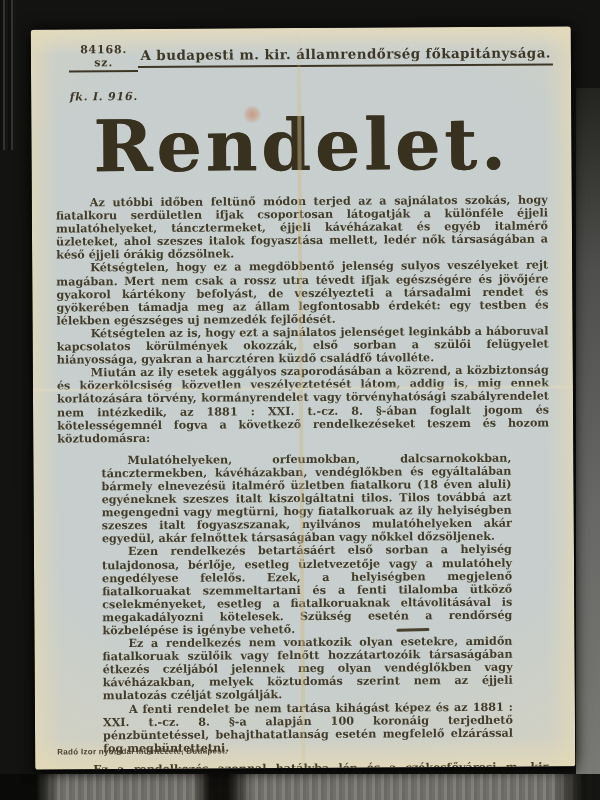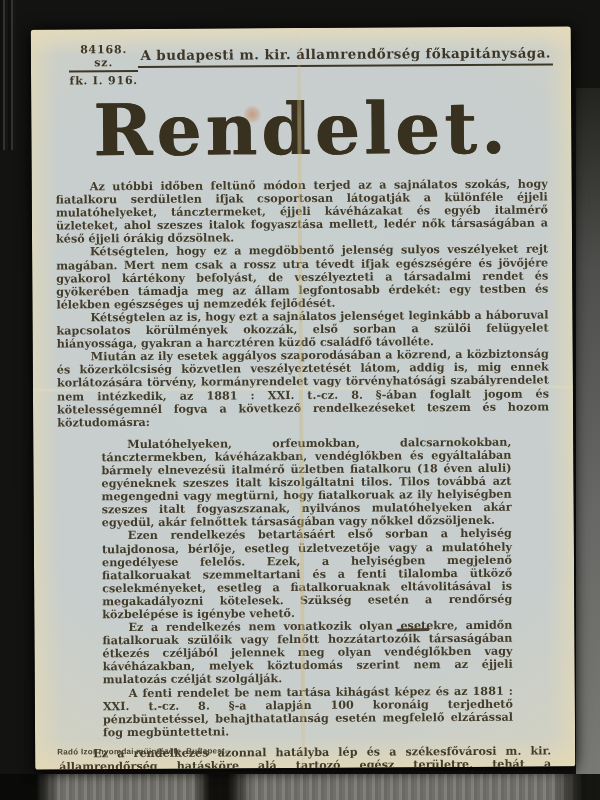--- a/index.html
+++ b/index.html
@@ -72,21 +72,21 @@
   .header-row {
     display: flex; justify-content: space-between; align-items: flex-start;
     padding: 14px 18px 0 20px;
   }
   .file-block {
     text-align: center; font-size: 11px; font-weight: bold;
     letter-spacing: .8px; margin-left: 18px; 
     color: #3e3726;
   }
   .file-num { border-bottom: 2px solid #3e3726; padding: 0 6px 1px 6px; }
-  .file-sub { padding-top: 2px; }
+  .file-sub { padding-top: 18px; font-style: italic; }
   .issuer {
     font-size: 13.5px; font-weight: bold; letter-spacing: .4px;
     border-bottom: 2px solid #3e3726; padding: 2px 2px 3px 2px;
     margin-top: 2px; color: #3e3726; white-space: nowrap;
   }
   .big-title {
     margin-top: 8px;
     text-align: center;
     font-size: 71px; line-height: 1.0;
     font-weight: bold; letter-spacing: 4px;

